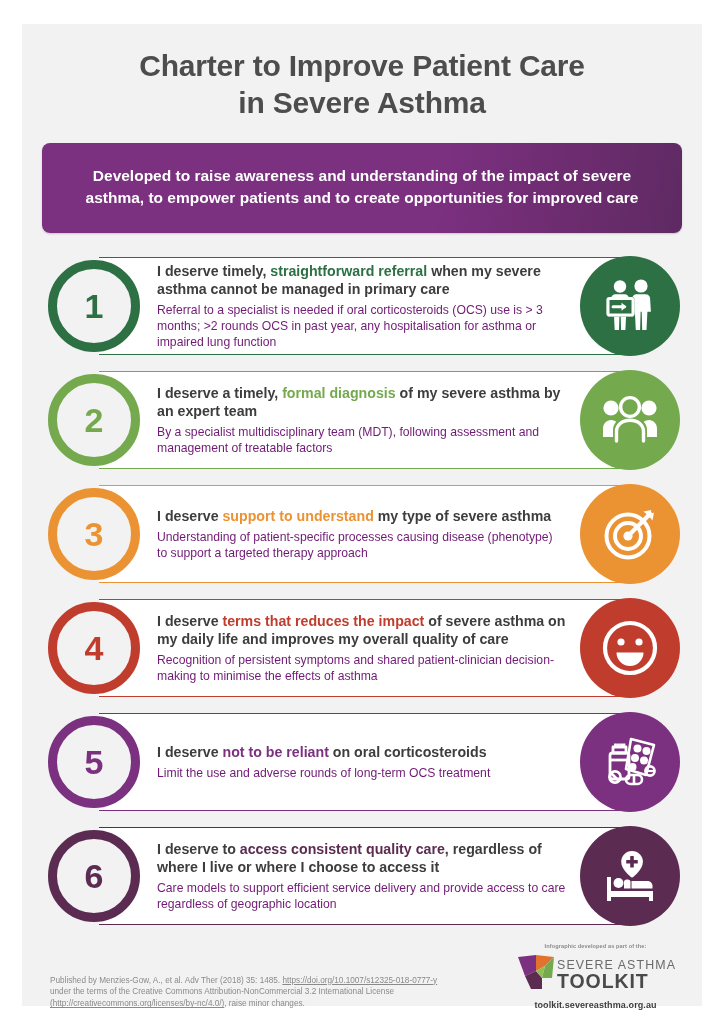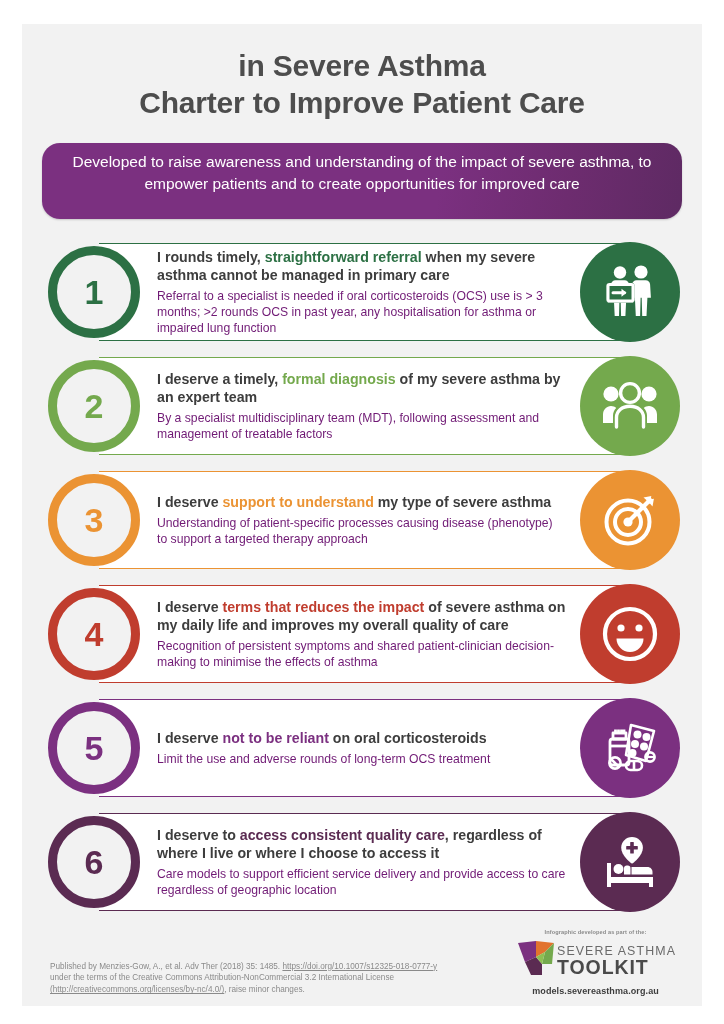--- a/index.html
+++ b/index.html
@@ -40,27 +40,27 @@
     letter-spacing: -0.2px;
     margin-top: 10px;
     margin-bottom: 0;
   }
   #title .line { display: block; }
 
   
   #banner {
     margin: 22px 0 16px 0;
     background: linear-gradient(100deg, #7b3080 0%, #7b3080 62%, #6d2c6f 82%, #5e2a63 100%);
-    border-radius: 18px;
+    border-radius: 8px;
     color: #ffffff;
     font-size: 15.5px;
-    font-weight: normal;
+    font-weight: bold;
     line-height: 1.42;
     text-align: center;
-    padding: 8px 26px 24px 26px;
+    padding: 22px 26px 24px 26px;
     box-shadow: 0 1px 2px rgba(0,0,0,0.18);
   }
 
   
   #rows {
     display: flex;
     flex-direction: column;
     gap: 0px;
     flex: 0 0 auto;
   }
@@ -195,34 +195,34 @@
     letter-spacing: 0.1px;
   }
 </style>
 </head>
 <body>
 
 <div id="poster">
   <div id="sheet">
 
     <h1 id="title">
+      <span class="line">Charter to Improve Patient Care</span>
       <span class="line">in Severe Asthma</span>
-      <span class="line">Charter to Improve Patient Care</span>
     </h1>
 
     <div id="banner">Developed to raise awareness and understanding of the impact of severe asthma, to empower patients and to create opportunities for improved care</div>
 
     <div id="rows">
         <div class="row" style="--c: #2c7044;">
           <div class="card"></div>
           <div class="num-ring">
             <span>1</span>
           </div>
           <div class="txt">
-            <div class="headline"><span>I rounds timely, </span><span class="hl">straightforward referral</span><span> when my severe asthma cannot be managed in primary care</span></div>
+            <div class="headline"><span>I deserve timely, </span><span class="hl">straightforward referral</span><span> when my severe asthma cannot be managed in primary care</span></div>
             <div class="sub">Referral to a specialist is needed if oral corticosteroids (OCS) use is &gt; 3 months; &gt;2 rounds OCS in past year, any hospitalisation for asthma or impaired lung function</div>
           </div>
           <div class="icon-disc">
             <svg width="56" height="56" viewBox="0 0 56 56">
         <circle cx="18" cy="8.5" r="6.2" fill="#ffffff"></circle>
         <circle cx="39" cy="8" r="6.6" fill="#ffffff"></circle>
         <path d="M33 17c4 0 6.5 2.4 6.8 6.3l.7 11.2h-3.1l-.8 17.5h-5.3L30.5 34h-3l-.7-11.4C26.5 19.2 29 17 33 17z" fill="#ffffff" opacity="0"></path>
         <path d="M34.4 16.2h9.2c2.5 0 4.4 1.9 4.5 4.3l.8 13.2h-3.5l-.9 18.3h-4.3l-.5-18.3h-1.1l-.5 18.3h-4.3l-.9-18.3h-3.5l.8-13.2c.1-2.4 2-4.3 4.2-4.3z" fill="#ffffff"></path>
         <path d="M13.4 16.2h9.2c2.4 0 4.3 1.9 4.4 4.3l.8 13.2h-3.5l-.9 18.3h-4.3l-.5-18.3h-1.1l-.5 18.3h-4.3l-.9-18.3H8.3l.8-13.2c.1-2.4 2-4.3 4.3-4.3z" fill="#ffffff"></path>
         <rect x="6" y="20.5" width="25" height="16.5" rx="1.6" fill="none" stroke="#ffffff" stroke-width="3.2"></rect>
@@ -373,18 +373,18 @@
               <path d="M30 14 L39 5 L37 26 L27 26 Z" fill="#74a94d"></path>
               <path d="M10 24 L21 19 L27 26 L27 37 L16 37 Z" fill="#5b2b52"></path>
               <path d="M21 19 L30 14 L27 26 Z" fill="#8fbf52"></path>
             </svg>
           </span>
           <span id="logo-words">
             <span id="logo-l1">SEVERE ASTHMA</span><br>
             <span id="logo-l2">TOOLKIT</span>
           </span>
         </div>
-        <div id="logo-url">models.severeasthma.org.au</div>
+        <div id="logo-url">toolkit.severeasthma.org.au</div>
       </div>
     </div>
 
   </div>
 </div>
 
 </body></html>

